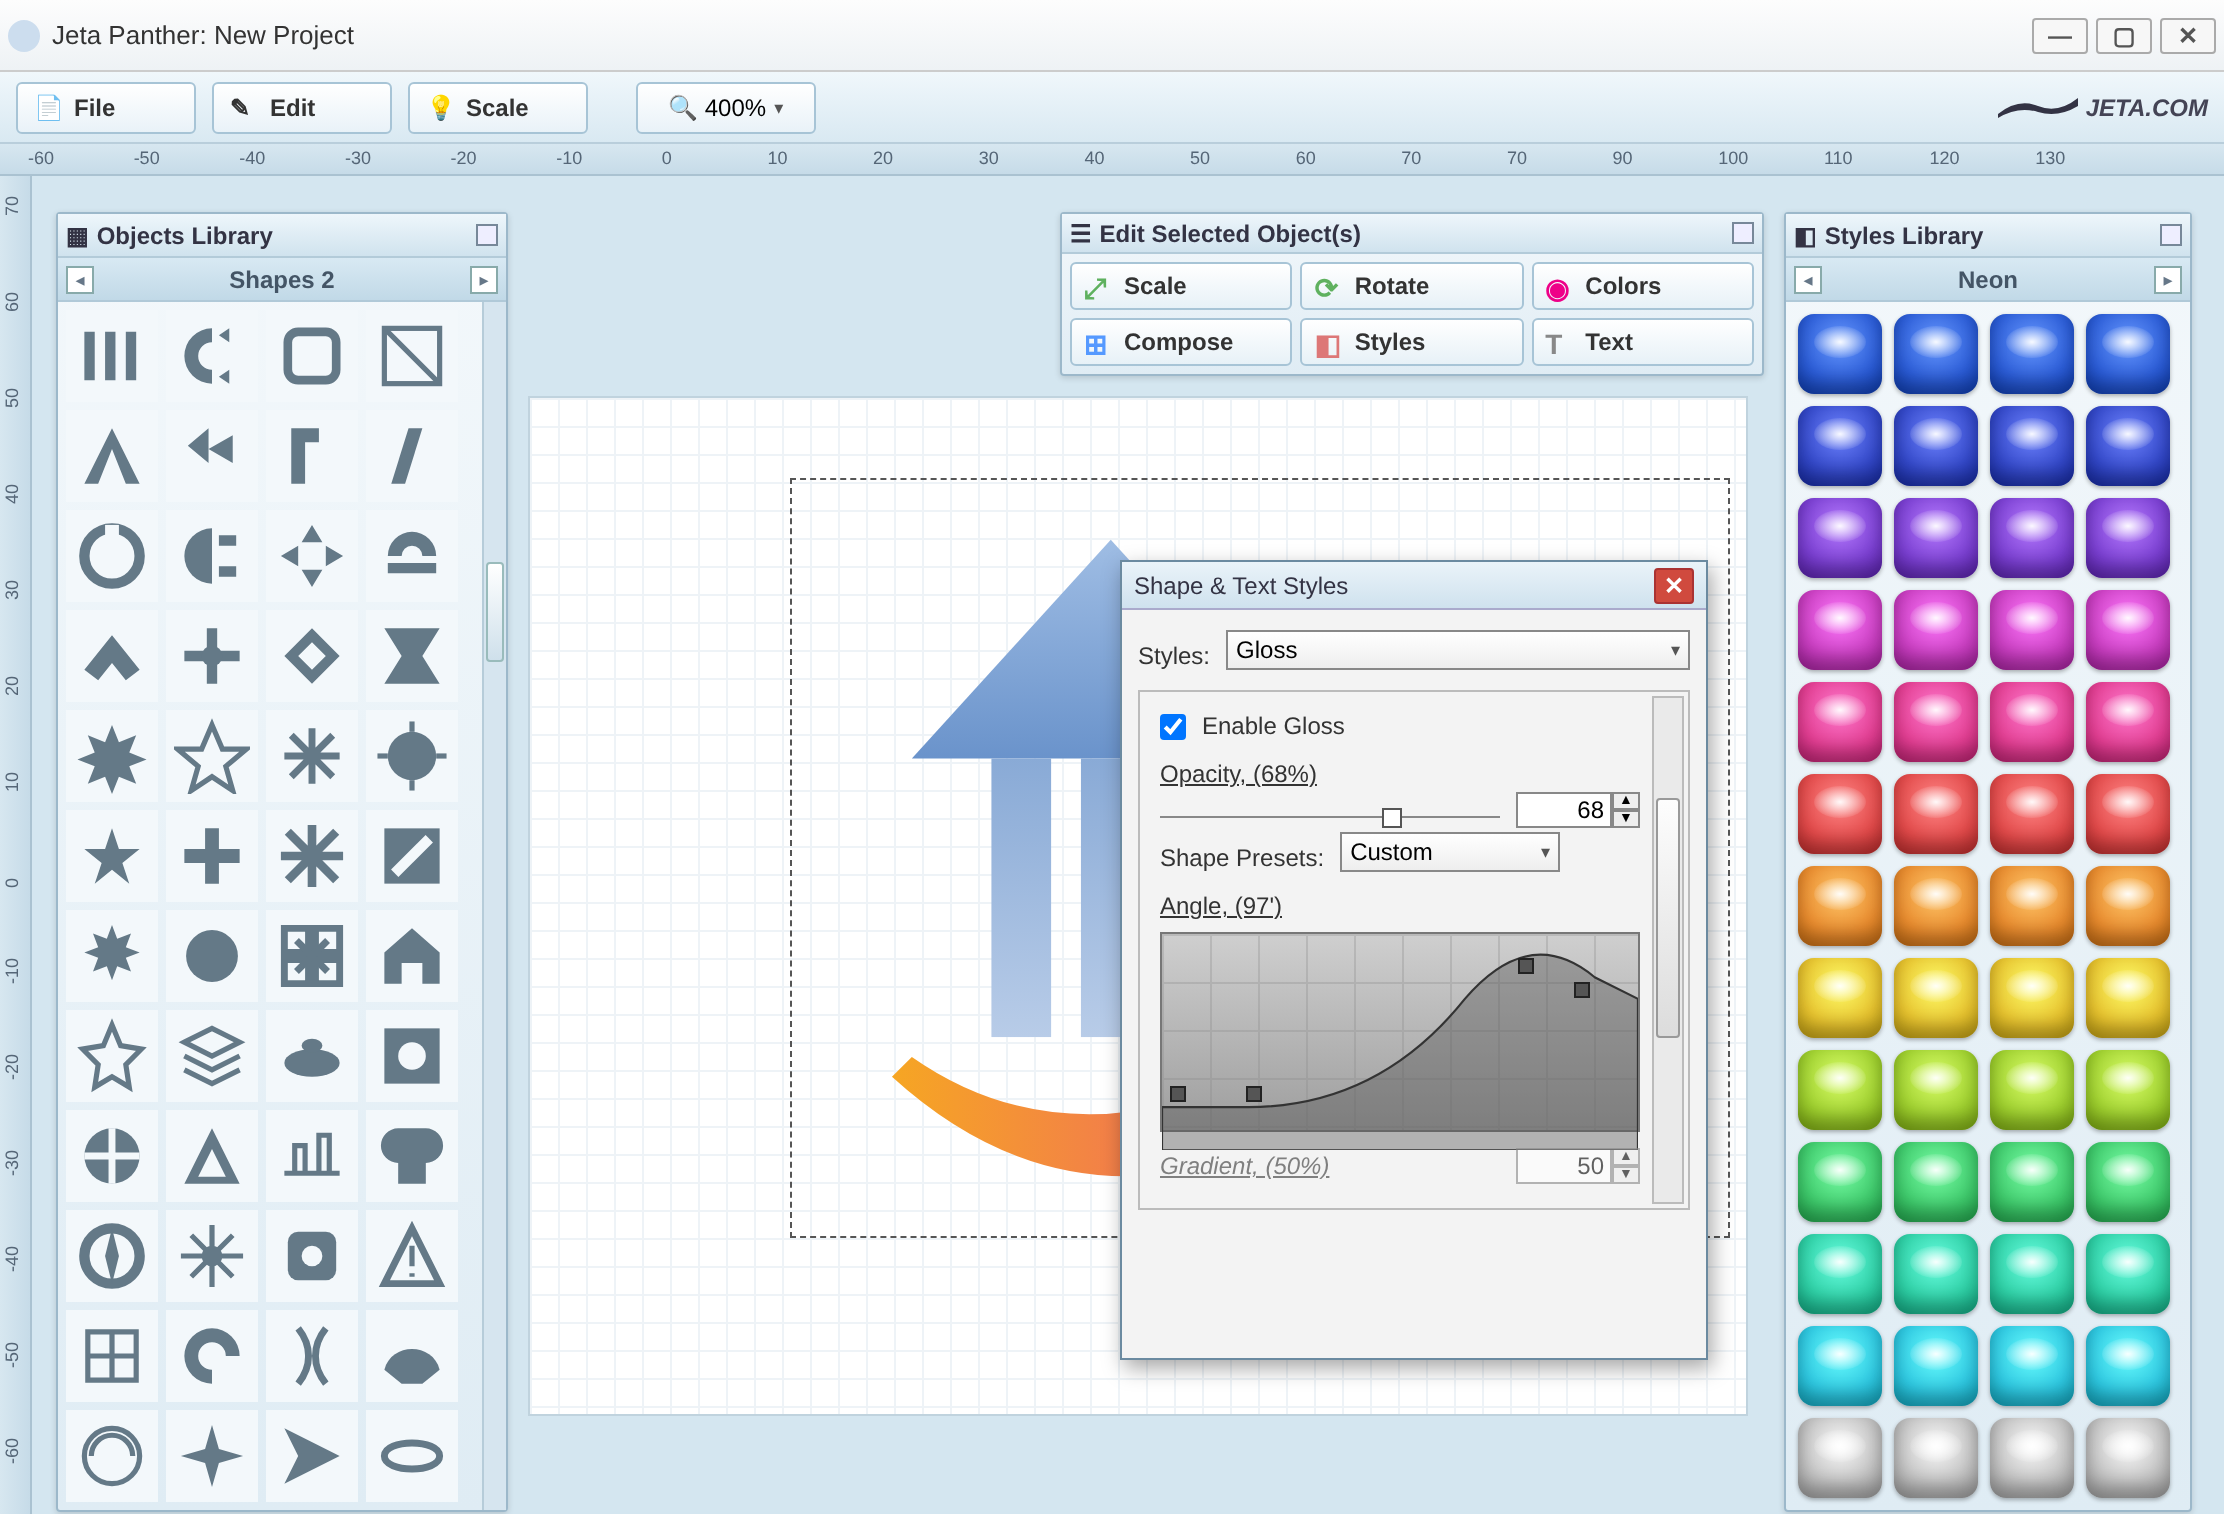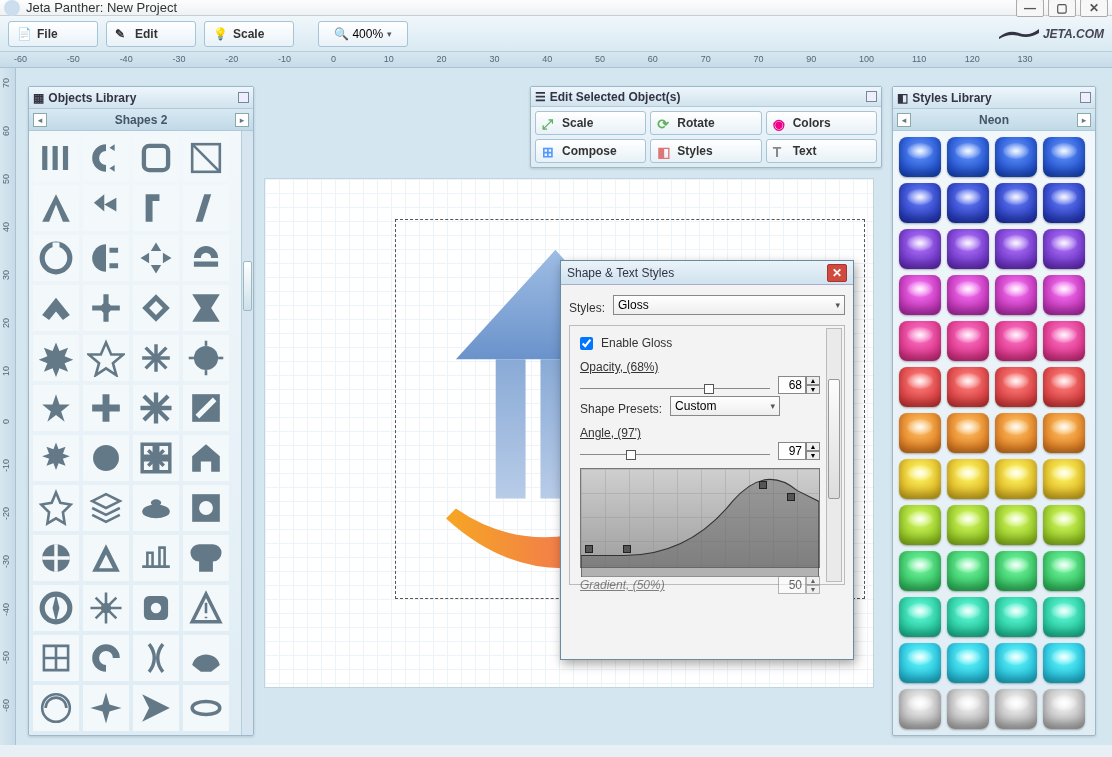--- a/index.html
+++ b/index.html
@@ -1,19 +1,19 @@
 <!DOCTYPE html>
 <html><head>
 <meta charset="utf-8">
 <style>
   * { box-sizing: border-box; margin: 0; padding: 0; font-family: Tahoma, Arial, sans-serif; font-size: 12px; }
   body { width: 1112px; height: 757px; background: #e8f0f5; overflow: hidden; position: relative; }
   
   
-  .titlebar { height: 16px; background: linear-gradient(#fdfdfd, #eef2f5); display: flex; align-items: center; padding: 0 4px; border-bottom: 1px solid #ccc; }
+  .titlebar { height: 36px; background: linear-gradient(#fdfdfd, #eef2f5); display: flex; align-items: center; padding: 0 4px; border-bottom: 1px solid #ccc; }
   .titlebar .app-icon { width:16px; height:16px; background:#cde; border-radius:50%; margin-right:6px;}
   .titlebar .title { flex:1; font-size:13px; color:#333; }
   .titlebar .win-controls { display:flex; gap:4px; }
   .titlebar .win-btn { width:28px; height:18px; display:flex; align-items:center; justify-content:center; border:1px solid #aaa; background:#f7f7f7; border-radius:2px; color:#555; font-weight:bold; cursor:pointer;}
   
   
   .menubar { height: 36px; background: linear-gradient(#f0f7fb, #d9e9f2); display:flex; align-items:center; padding: 4px 8px; border-bottom:1px solid #b9cedb;}
   .menubar .menu-btn { width:90px; height:26px; margin-right:8px; display:flex; align-items:center; padding:0 8px; gap:6px; background:linear-gradient(#fff,#e9f2f8); border:1px solid #a7c4d6; border-radius:3px; cursor:pointer; color:#333; font-weight:bold;}
   .menubar .zoom-btn { width:90px; height:26px; display:flex; align-items:center; justify-content:center; gap:4px; background:linear-gradient(#fff,#e9f2f8); border:1px solid #a7c4d6; border-radius:3px; cursor:pointer; margin-left:16px;}
   .menubar .brand { margin-left:auto; font-style:italic; font-weight:bold; color:#445; display:flex; align-items:center; gap:4px;}
@@ -58,21 +58,21 @@
   .dlg-title .close { margin-left:auto; width:20px; height:18px; background:#d04a3e; color:#fff; display:flex; align-items:center; justify-content:center; font-weight:bold; border:1px solid #a33; border-radius:2px; cursor:pointer;}
   .dlg-body { flex:1; padding:10px 8px; overflow:hidden; }
   .dlg-row { display:flex; align-items:flex-end; gap:8px; margin-bottom:10px;}
   .dlg-row label { color:#333;}
   .dlg-select { flex:1; height:20px; border:1px solid #888; background:linear-gradient(#fff,#eee); padding:0 4px; display:flex; align-items:center; justify-content:space-between; cursor:pointer;}
   .dlg-frame { border:1px solid #bbb; padding:10px 6px 6px 10px; position:relative; height:260px;}
   .dlg-slider { position:relative; height:16px; margin:4px 0 2px 0;}
   .dlg-slider .track { position:absolute; left:0; right:0; top:10px; height:1px; background:#888;}
   .dlg-slider .thumb { position:absolute; top:6px; width:10px; height:10px; background:#fff; border:1px solid #555; transform: translateX(-50%);}
   .spin { display:flex; align-items:center; gap:0;}
-  .spin input { width:28px; height:18px; border:1px solid #888; text-align:right; padding-right:3px;}
+  .spin input { width:48px; height:18px; border:1px solid #888; text-align:right; padding-right:3px;}
   .spin .btns { display:flex; flex-direction:column;}
   .spin .sp { width:14px; height:9px; border:1px solid #888; background:#eee; font-size:7px; line-height:7px; text-align:center; cursor:pointer;}
   .curve { height:100px; background:linear-gradient(#cfcfcf,#9e9e9e); border:1px solid #777; position:relative; margin-top:6px;}
   .curve .grid { position:absolute; inset:0; background-image: linear-gradient(#8a8a8a 1px, transparent 1px), linear-gradient(90deg,#8a8a8a 1px, transparent 1px); background-size: 24px 24px; opacity:0.3;}
   .curve svg { position:absolute; inset:0;}
   .curve .handle { position:absolute; width:8px; height:8px; background:#555; border:1px solid #222;}
   .dlg-scroll { position:absolute; right:2px; top:2px; bottom:2px; width:16px; background:#eaeaea; border:1px solid #bbb;}
   .dlg-scroll .th { position:absolute; left:1px; right:1px; top:50px; height:120px; background:linear-gradient(#fdfdfd,#dcdcdc); border:1px solid #999; border-radius:2px;}
   .dlg-buttons { height:40px; display:flex; align-items:center; justify-content:flex-end; gap:8px; padding:0 12px; border-top:1px solid #ccc; background:#efefef;}
   .dlg-buttons button { width:74px; height:24px; background:linear-gradient(#fff,#e6e6e6); border:1px solid #888; border-radius:3px; cursor:pointer;}
@@ -614,33 +614,20 @@
           </div>
           <div class="dlg-row" style="margin-top:0;">
             <label>Shape Presets:</label>
             <div class="dlg-select" style="width:110px; flex:none;">
               <span>Custom</span>
               <span class="chev">▾</span>
             </div>
           </div>
           <div>
             <label class="lbl-underline">Angle, (97')</label>
-            <div style="display:flex; align-items:center; gap:8px;">
-              <div class="dlg-slider" style="flex:1;">
-                <div class="track"></div>
-                  <div class="thumb" style="left:27%;"></div>
-              </div>
-              <div class="spin">
-                <input value="97" style="">
-                <div class="btns">
-                    <div class="sp">▲</div>
-                    <div class="sp">▼</div>
-                  </div>
-              </div>
-            </div>
           </div>
           <div class="curve">
             <div class="grid"></div>
             <svg viewBox="0 0 220 100" preserveAspectRatio="none">
               <path d="M0 80 L40 80 Q100 80 140 30 Q170 -5 200 20 L220 30 L220 100 L0 100 Z" fill="rgba(80,80,80,0.4)" stroke="#333" stroke-width="1"></path>
             </svg>
             <div class="handle" style="left:4px; top:76px;"></div>
             <div class="handle" style="left:42px; top:76px;"></div>
             <div class="handle" style="left:178px; top:12px;"></div>
             <div class="handle" style="left:206px; top:24px;"></div>

